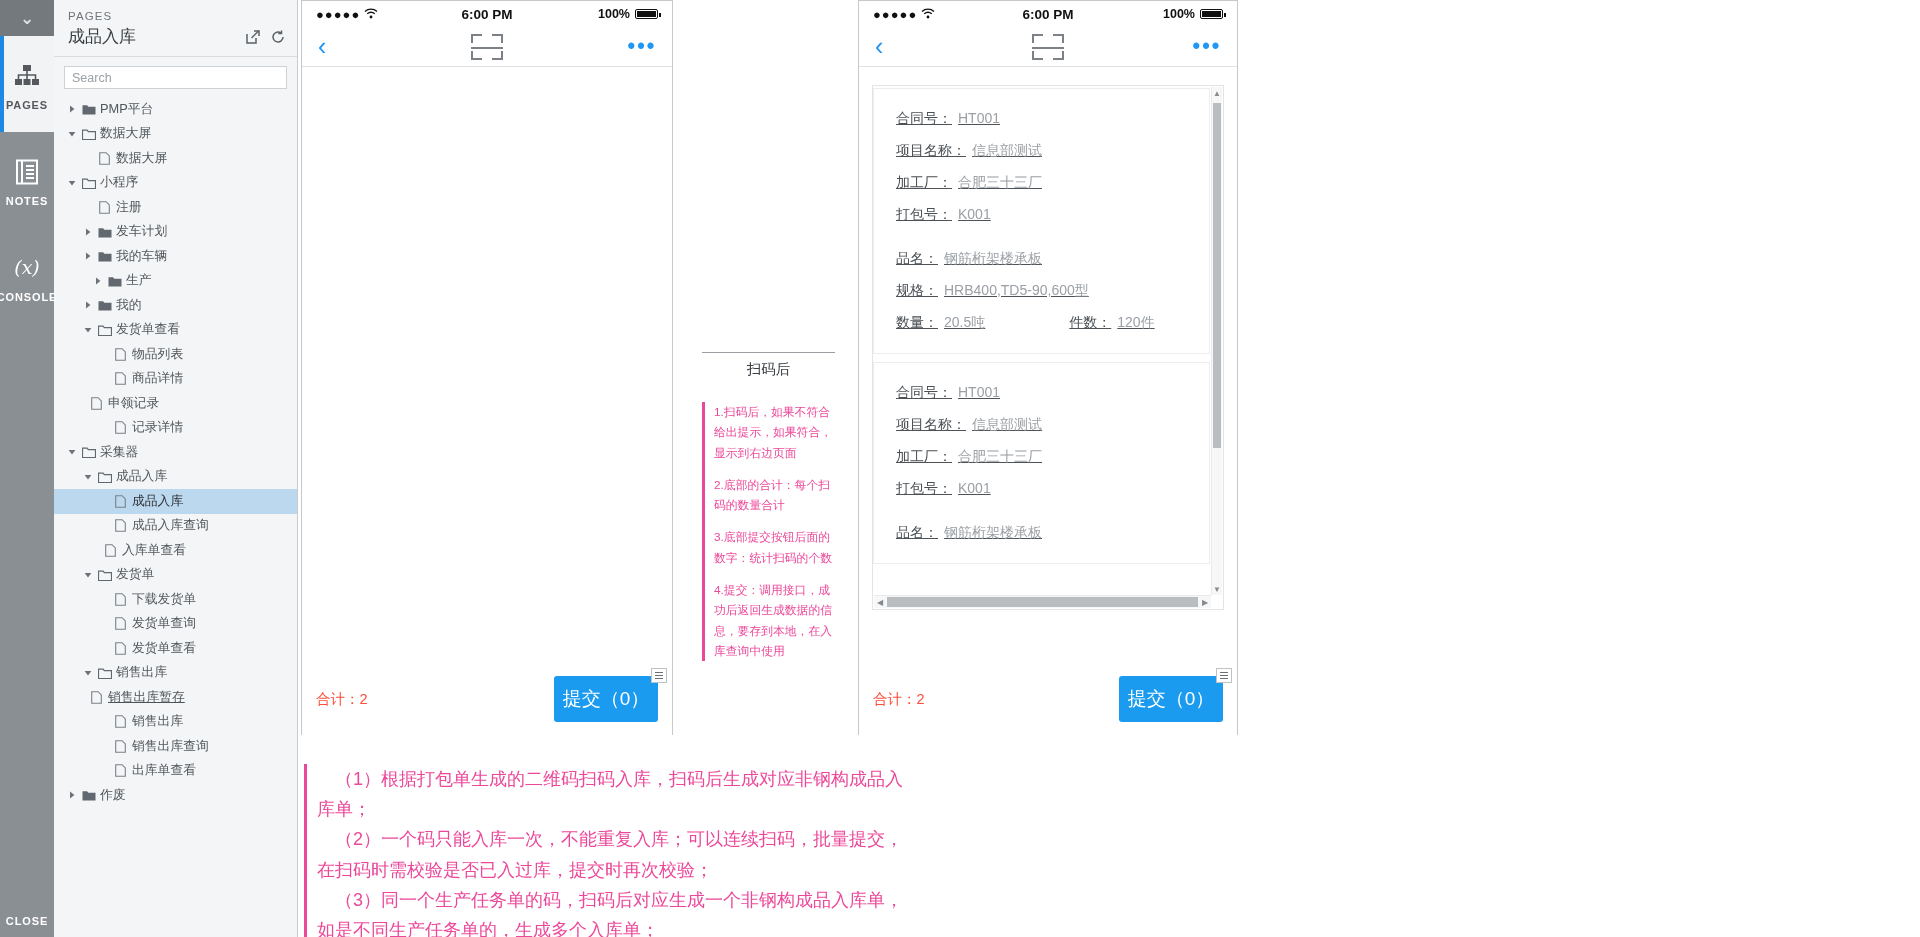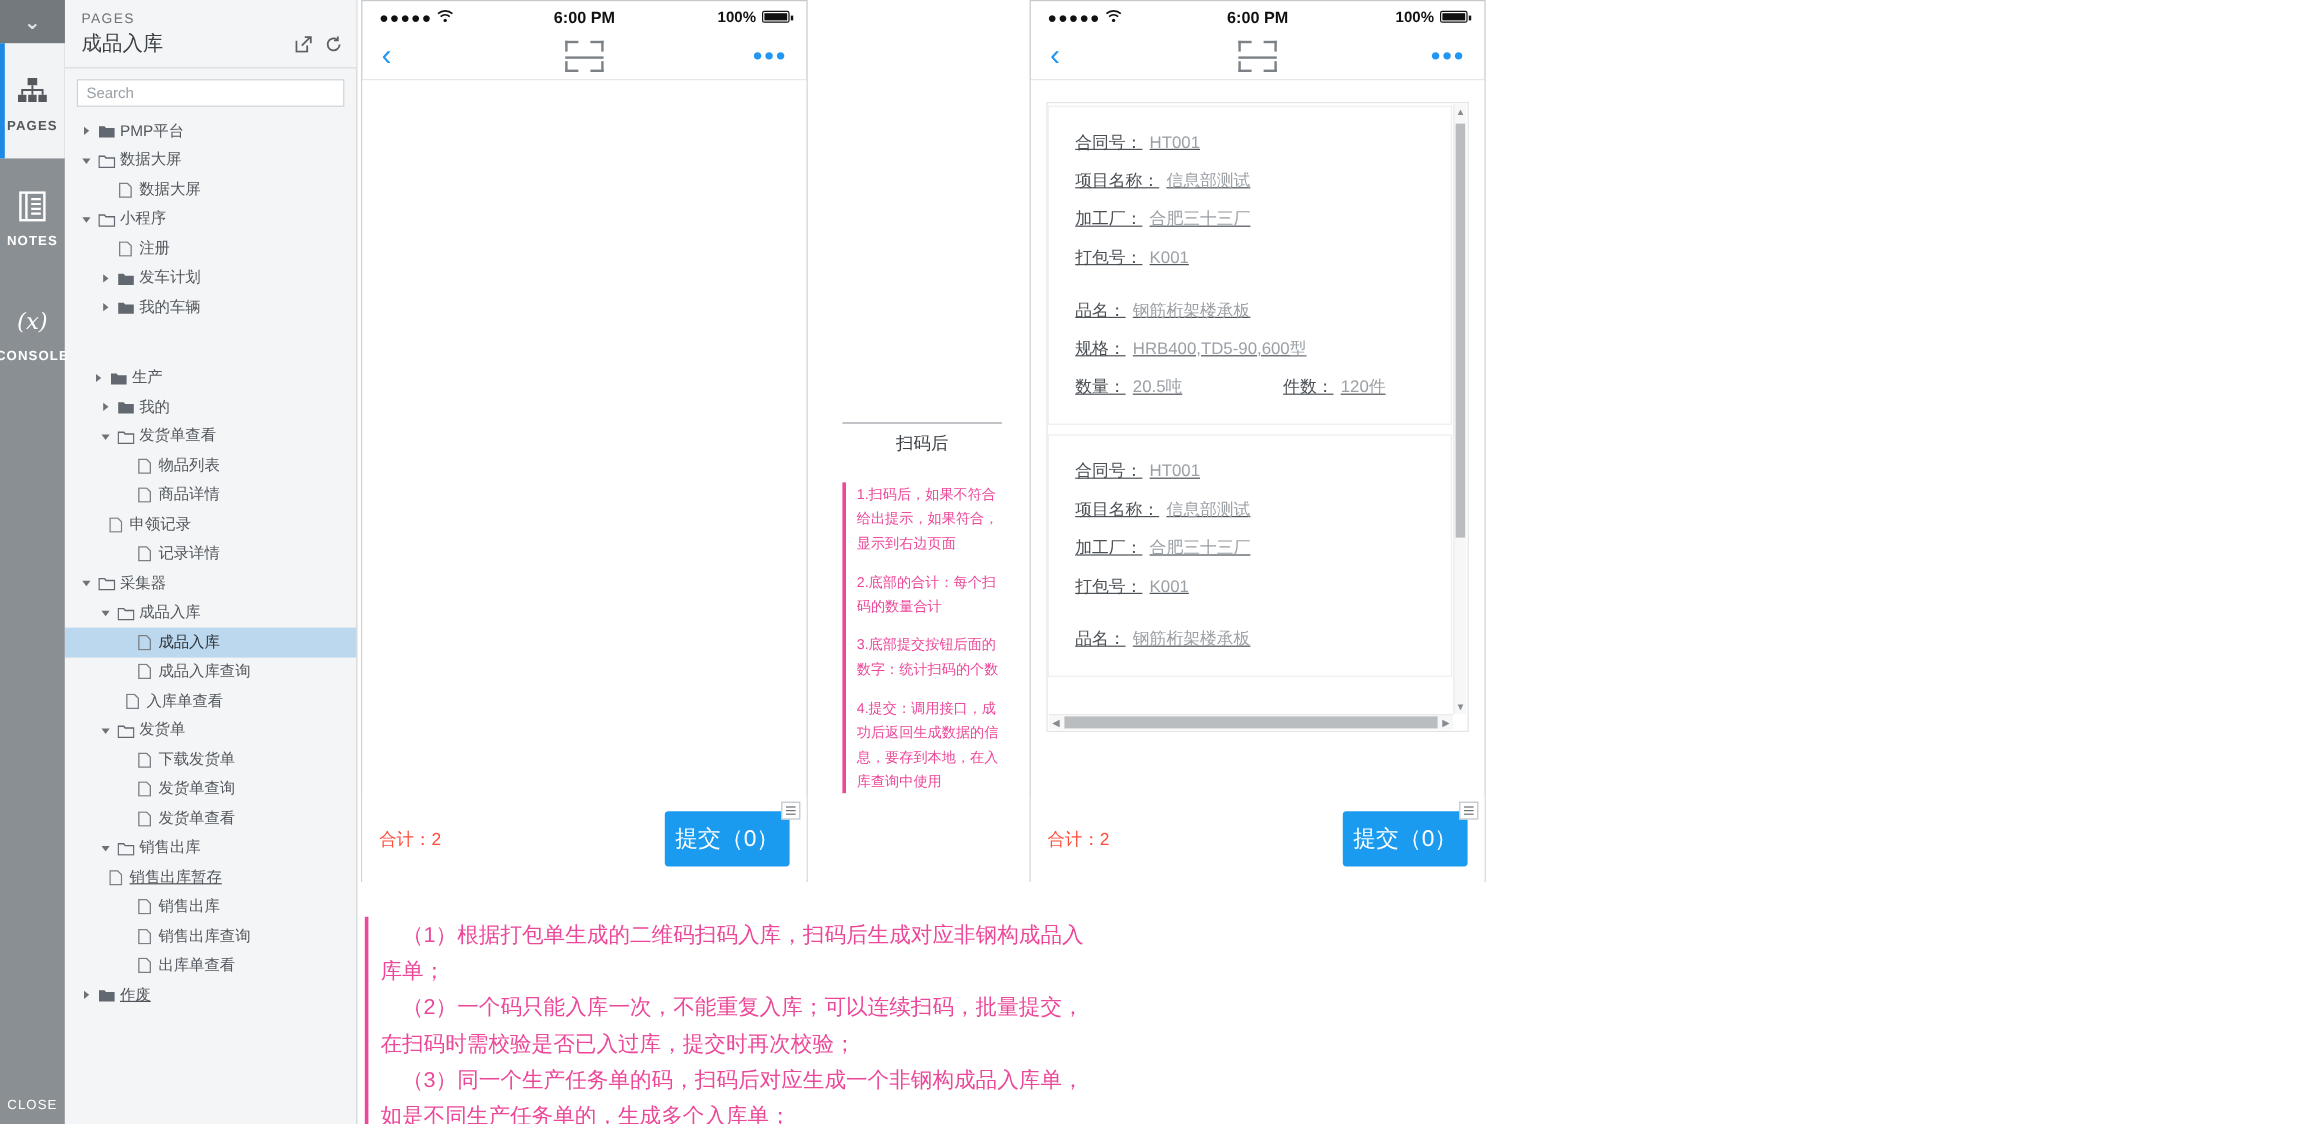--- a/index.html
+++ b/index.html
@@ -38,21 +38,21 @@
     background: #f2f3f4; color: #55595d;
   }
   .rail-item.active::before {
     content: ""; position: absolute; left: 0; top: 0; bottom: 0; width: 4px;
     background: #1e88e5;
   }
   .rail-icon { height: 36px; display:flex; align-items:center; justify-content:center; }
   .rail-icon svg { display: block; }
   .rail-close {
     position: absolute; bottom: 10px; left: 0; right: 0;
-    text-align: center; color: #ffffff; font-size: 11px; letter-spacing: 0.9px; font-weight: 400;
+    text-align: center; color: #ffffff; font-size: 11px; letter-spacing: 0.9px; font-weight: 700;
   }
 
   
   .pages-panel {
     width: 244px; height: 937px; flex: none;
     background: #f4f5f6;
     border-right: 1px solid #c9ccce;
     display: flex; flex-direction: column;
   }
   .pages-head {
@@ -344,21 +344,21 @@
               <path d="M2 0.6 L6.4 4 L2 7.4z" fill="#6c7278"></path>
             </svg>
           </span>
           <span class="tree-ico">
             <svg width="14" height="12" viewBox="0 0 14 12">
               <path d="M0.5 2.2h4.6l1.2 1.5h7.2v7.8H0.5z" fill="#616870"></path>
             </svg>
           </span>
           <span class="tree-text">我的车辆</span>
         </div>
-        <div class="tree-row" style="padding-left: 20px; margin-top: 34px;">
+        <div class="tree-row" style="padding-left: 36px;">
           <span class="twisty">
             <svg width="8" height="8" viewBox="0 0 8 8">
               <path d="M2 0.6 L6.4 4 L2 7.4z" fill="#6c7278"></path>
             </svg>
           </span>
           <span class="tree-ico">
             <svg width="14" height="12" viewBox="0 0 14 12">
               <path d="M0.5 2.2h4.6l1.2 1.5h7.2v7.8H0.5z" fill="#616870"></path>
             </svg>
           </span>
@@ -561,21 +561,21 @@
         </div>
         <div class="tree-row" style="padding-left: 42px;">
           <span class="twisty"></span>
           <span class="tree-ico">
             <svg width="11" height="13" viewBox="0 0 11 13">
               <path d="M0.7 0.7h6.4l3.2 3.2v8.4H0.7z" fill="none" stroke="#7a8088" stroke-width="1.1"></path>
             </svg>
           </span>
           <span class="tree-text">出库单查看</span>
         </div>
-        <div class="tree-row" style="padding-left: 10px; text-decoration: underline;">
+        <div class="tree-row" style="padding-left: 10px;">
           <span class="twisty">
             <svg width="8" height="8" viewBox="0 0 8 8">
               <path d="M2 0.6 L6.4 4 L2 7.4z" fill="#6c7278"></path>
             </svg>
           </span>
           <span class="tree-ico">
             <svg width="14" height="12" viewBox="0 0 14 12">
               <path d="M0.5 2.2h4.6l1.2 1.5h7.2v7.8H0.5z" fill="#616870"></path>
             </svg>
           </span>

